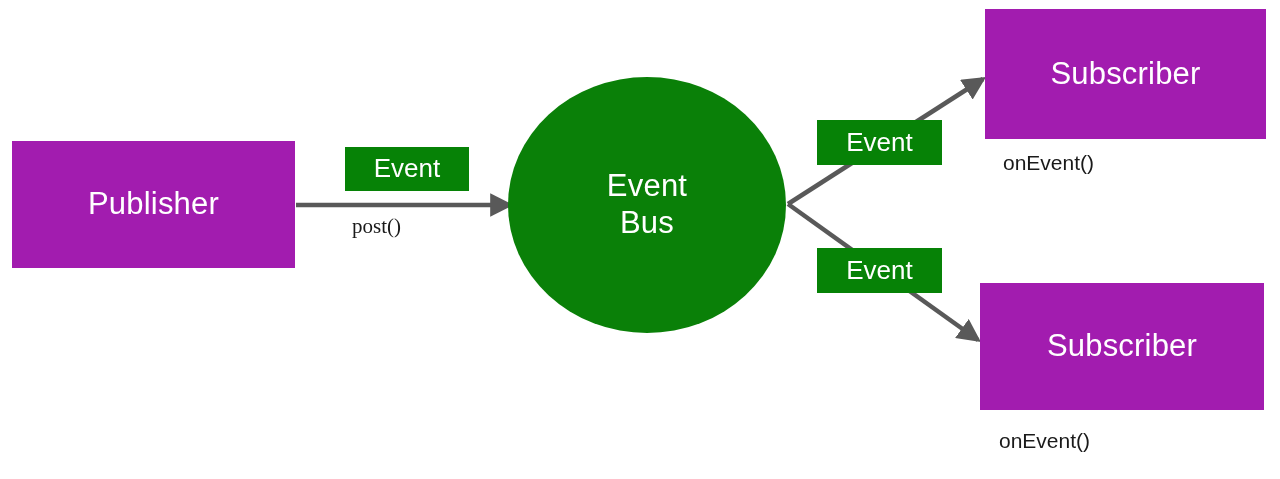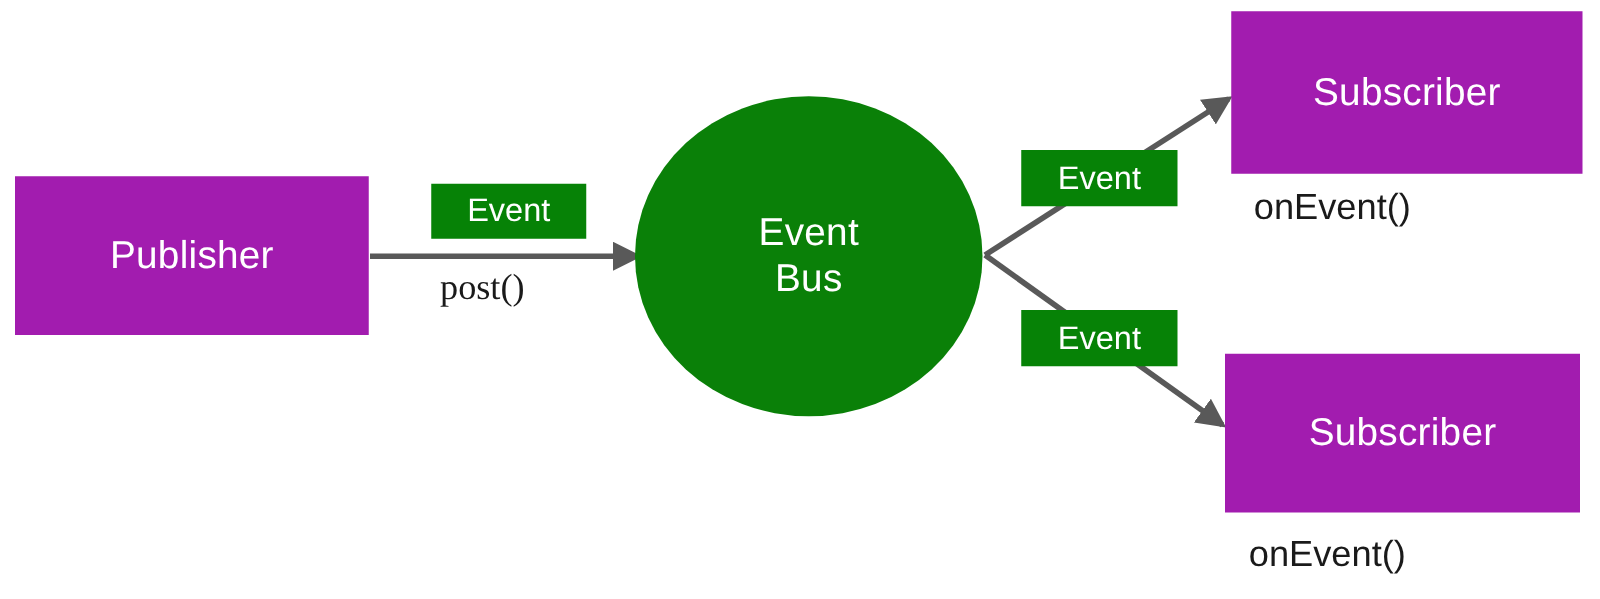--- a/index.html
+++ b/index.html
@@ -61,21 +61,21 @@
     box-sizing: border-box;
     background: #068206;
     color: #ffffff;
     font-size: 26px;
     line-height: 1;
     padding-bottom: 2px;
   }
   .caption {
     position: absolute;
     color: #1a1a1a;
-    font-size: 29px;
+    font-size: 21px;
     line-height: 1;
     white-space: nowrap;
   }
 
   
   #node-publisher      { left: 12px;  top: 141px; width: 283px; height: 127px; }
   #node-event-bus      { left: 508px; top: 77px;  width: 278px; height: 256px; }
   #node-subscriber-top { left: 985px; top: 9px;   width: 281px; height: 130px; }
   #node-subscriber-bot { left: 980px; top: 283px; width: 284px; height: 127px; }
 

